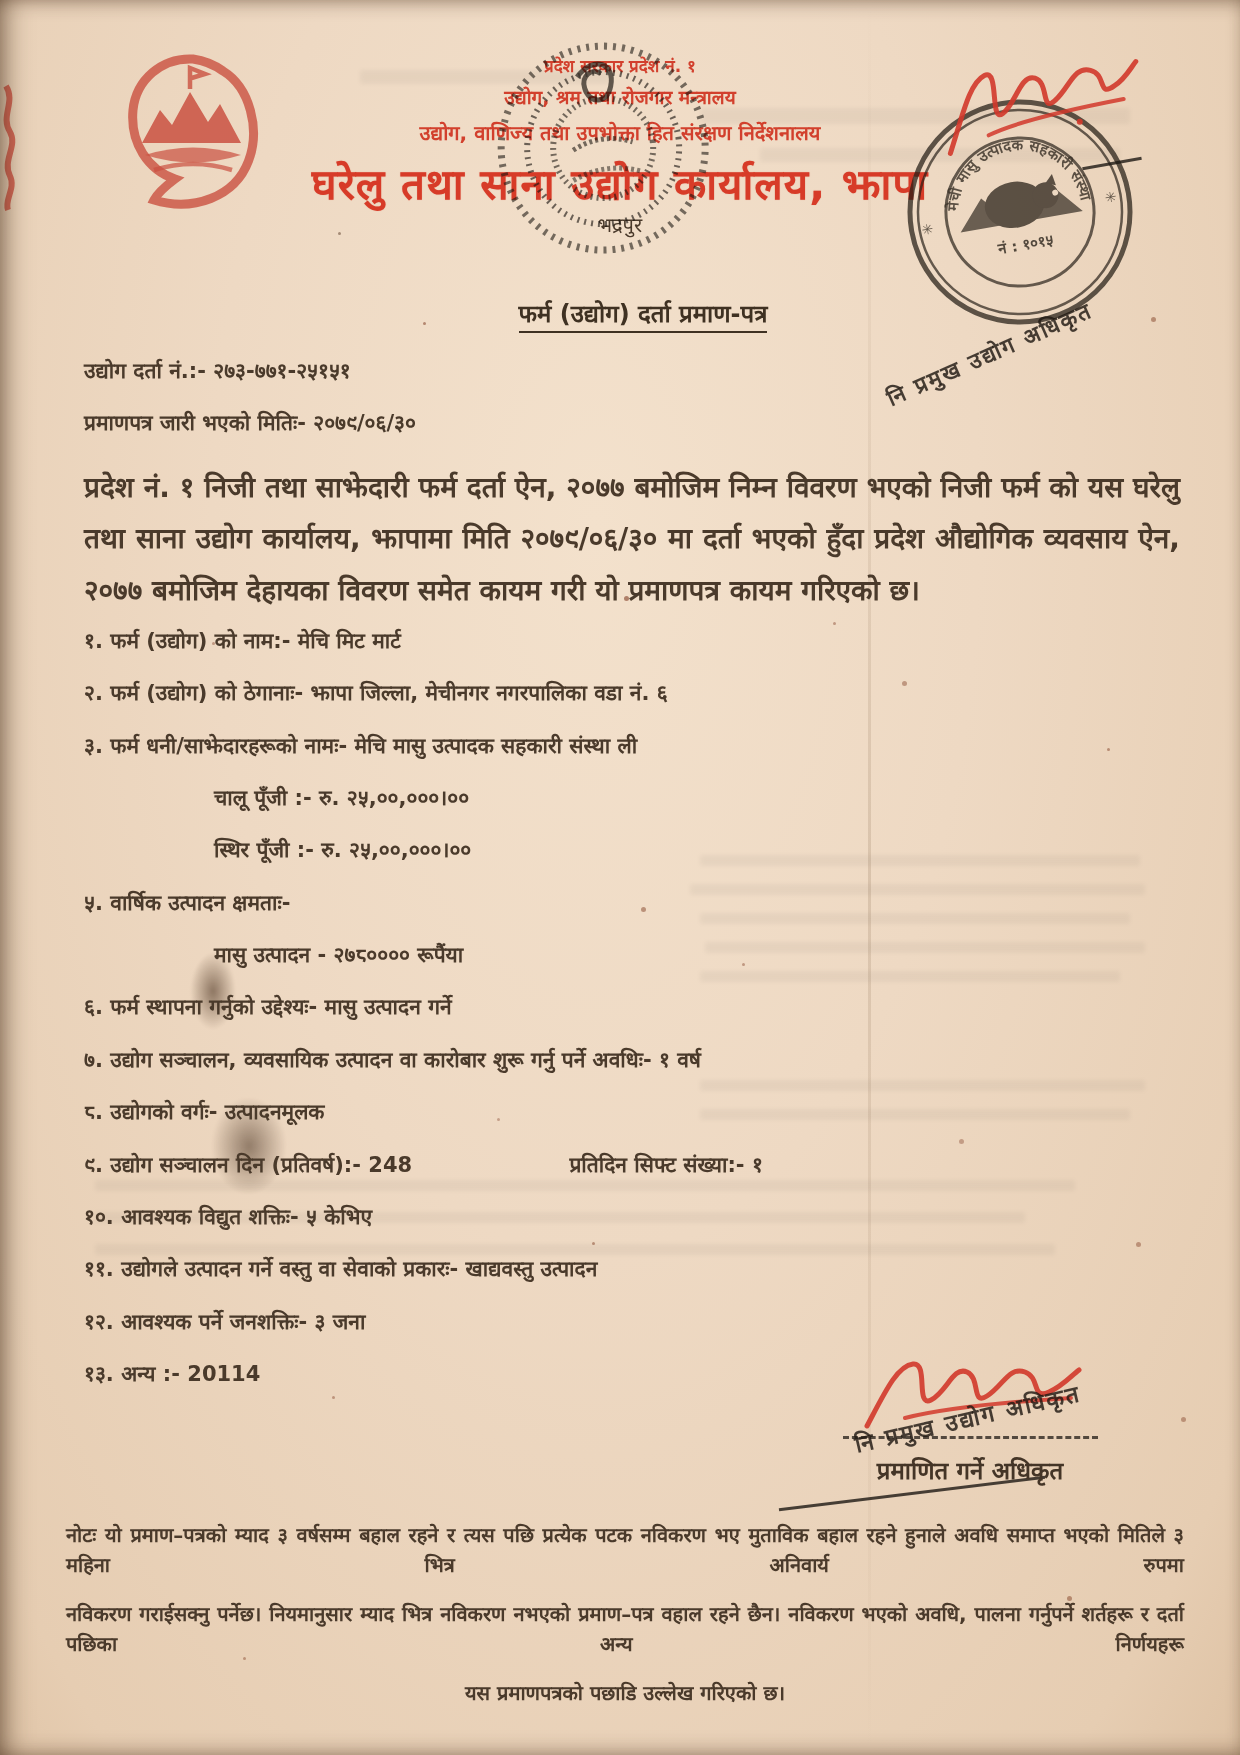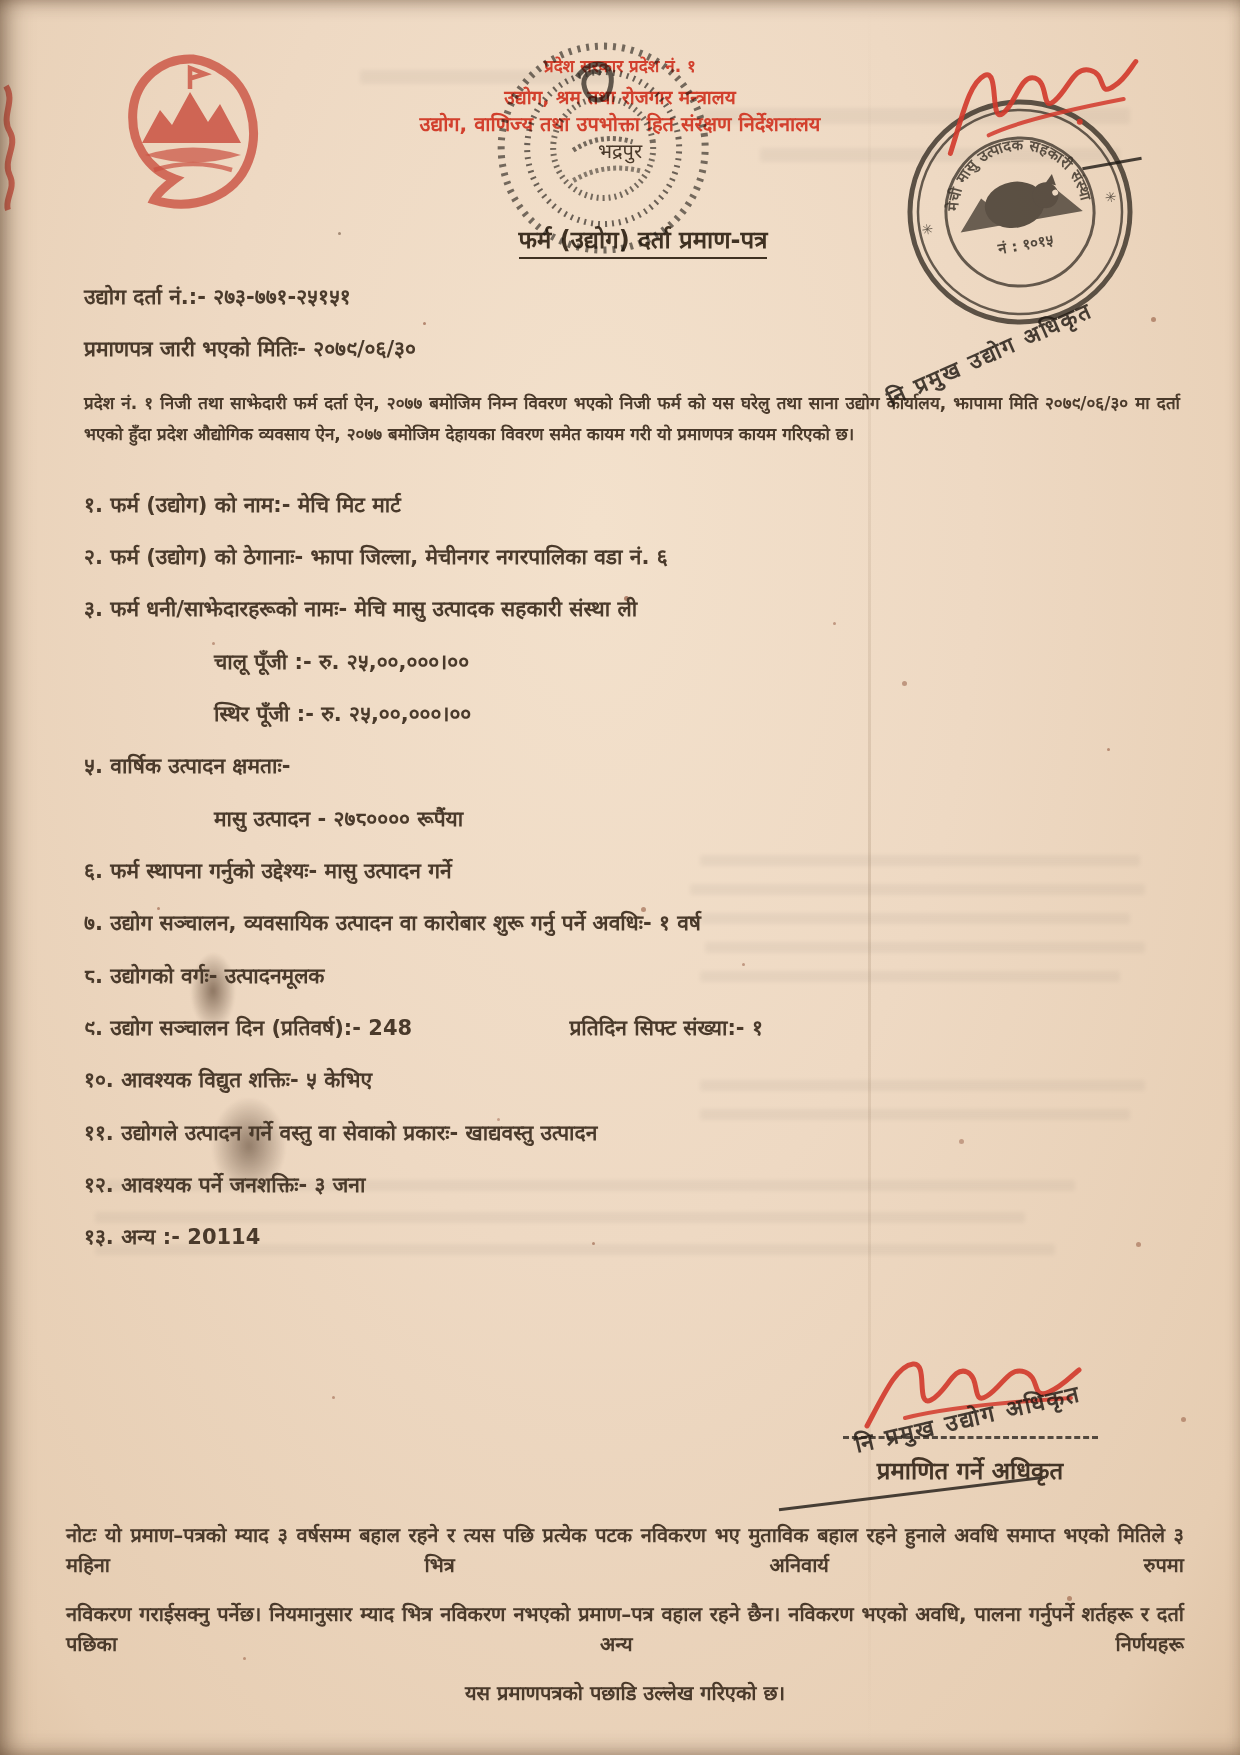--- a/index.html
+++ b/index.html
@@ -20,31 +20,31 @@
     box-shadow:
       inset 20px 0 26px -14px rgba(70,45,25,.55),
       inset 0 12px 20px -12px rgba(70,45,25,.45),
       inset -8px 0 22px -16px rgba(70,45,25,.30),
       inset 0 -14px 22px -14px rgba(70,45,25,.45);
   }
   
   .header{position:relative;text-align:center;padding-top:54px;z-index:5;}
   .h1{font-size:17px;font-weight:700;color:#d2402d;}
   .h2{font-size:19px;font-weight:700;color:#d2402d;margin-top:7px;}
-  .h3{font-size:20px;font-weight:700;color:#d2402d;}
+  .h3{font-size:20px;font-weight:700;color:#d2402d;margin-top:9px;}
   .office{font-size:42px;font-weight:700;color:#d73b28;margin-top:8px;letter-spacing:1px;text-shadow:0 0 1px rgba(215,59,40,.4);}
   .place{font-size:20px;font-weight:400;color:#4a3a2b;}
   .emblem{position:absolute;left:118px;top:50px;width:150px;height:168px;opacity:.85;}
   
   .title-wrap{text-align:center;margin-top:58px;position:relative;z-index:5;padding-left:46px;}
   .title{font-size:24px;font-weight:700;color:#3f3122;border-bottom:2px solid #3f3122;padding-bottom:3px;}
   
   .content{position:relative;padding:28px 60px 0 84px;z-index:5;}
   .line{font-size:21px;font-weight:600;color:#4a3a2b;margin-bottom:24px;line-height:1.35;}
-  .intro{font-size:17px;font-weight:600;line-height:1.85;text-align:justify;margin-bottom:40px;color:#4a3a2b;}
+  .intro{font-size:28px;font-weight:600;line-height:1.85;text-align:justify;margin-bottom:10px;color:#4a3a2b;}
   .indent{margin-left:130px;}
   .col2{margin-left:150px;}
   
   .sig-block{position:absolute;top:1352px;right:100px;width:340px;text-align:center;z-index:8;}
   .sig-svg{width:250px;height:92px;display:block;margin:0 auto -8px auto;}
   .sig-dash{width:255px;margin:0 auto;border-top:3px dashed #3a322a;opacity:.85;}
   .sig-label{font-size:24px;font-weight:700;color:#443527;margin-top:14px;}
   .stamp-text{
     position:absolute;font-weight:700;color:rgba(32,25,18,.82);
     letter-spacing:2px;white-space:nowrap;z-index:9;
@@ -120,20 +120,21 @@
     <svg class="emblem" viewBox="0 0 100 112">
       <path d="M50,6 C29,5 12,20 10,40 C8,62 20,80 38,86 C30,92 26,96 24,100 C50,108 78,98 87,74 C95,53 88,25 70,14 C63,9 57,7 50,6 Z" fill="none" stroke="#c4392b" stroke-width="6" opacity=".8"></path>
       <path d="M16,62 L28,40 L36,50 L48,28 L60,48 L68,36 L82,62 Z" fill="#c4392b" opacity=".85"></path>
       <path d="M18,70 Q50,60 82,70 Q50,80 18,70 Z" fill="#c4392b" opacity=".7"></path>
       <path d="M24,80 Q50,72 76,80" fill="none" stroke="#c4392b" stroke-width="3" opacity=".7"></path>
       <path d="M48,26 L48,12 L58,16 L48,19" fill="none" stroke="#c4392b" stroke-width="3" opacity=".8"></path>
     </svg>
     <div class="h1">प्रदेश सरकार प्रदेश नं. १</div>
     <div class="h2">उद्योग, श्रम तथा रोजगार मन्त्रालय</div>
     <div class="h3">उद्योग, वाणिज्य तथा उपभोक्ता हित संरक्षण निर्देशनालय</div>
+    <div class="office">घरेलु तथा साना उद्योग कार्यालय, झापा</div>
     <div class="place">भद्रपुर</div>
   </div>
 
   <svg class="hdr-stamp" viewBox="0 0 252 236">
     <g stroke="#17120d" fill="none" transform="rotate(-8 126 118)">
       <circle cx="126" cy="112" r="102" stroke-width="7" stroke-dasharray="3 6" opacity=".7"></circle>
       <circle cx="126" cy="112" r="76" stroke-width="6" stroke-dasharray="2 5" opacity=".75"></circle>
       <circle cx="126" cy="112" r="50" stroke-width="6" stroke-dasharray="2 4" opacity=".7"></circle>
       <path d="M110,38 C130,18 150,30 142,52 C136,70 118,66 116,50 C114,38 126,30 134,38" stroke-width="5" opacity=".8"></path>
       <path d="M96,110 Q126,96 156,110" stroke-width="5" stroke-dasharray="3 3" opacity=".7"></path>

